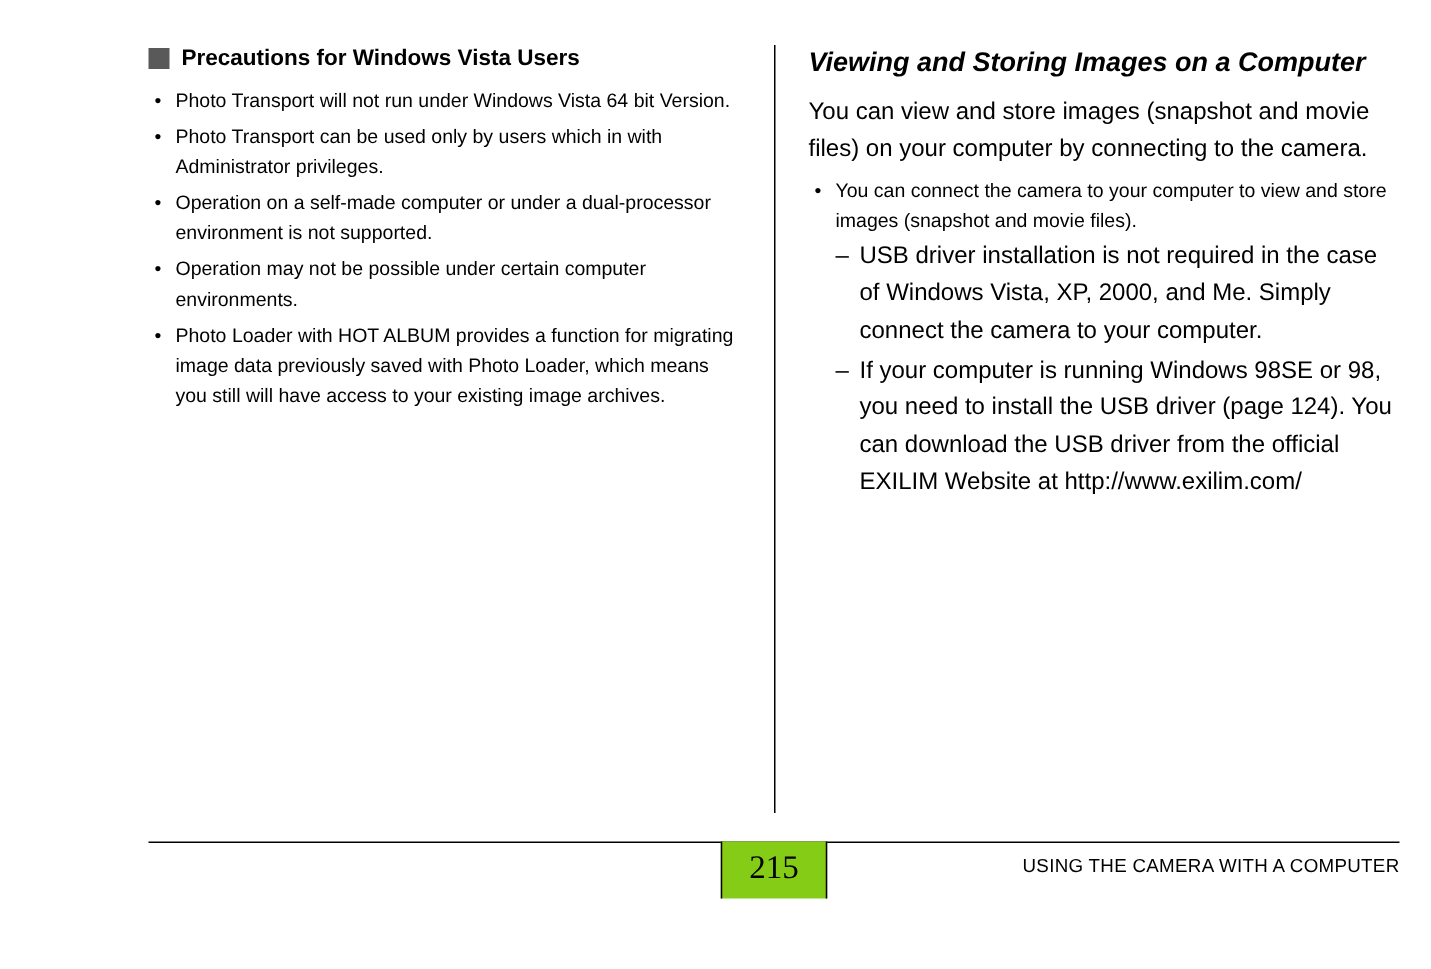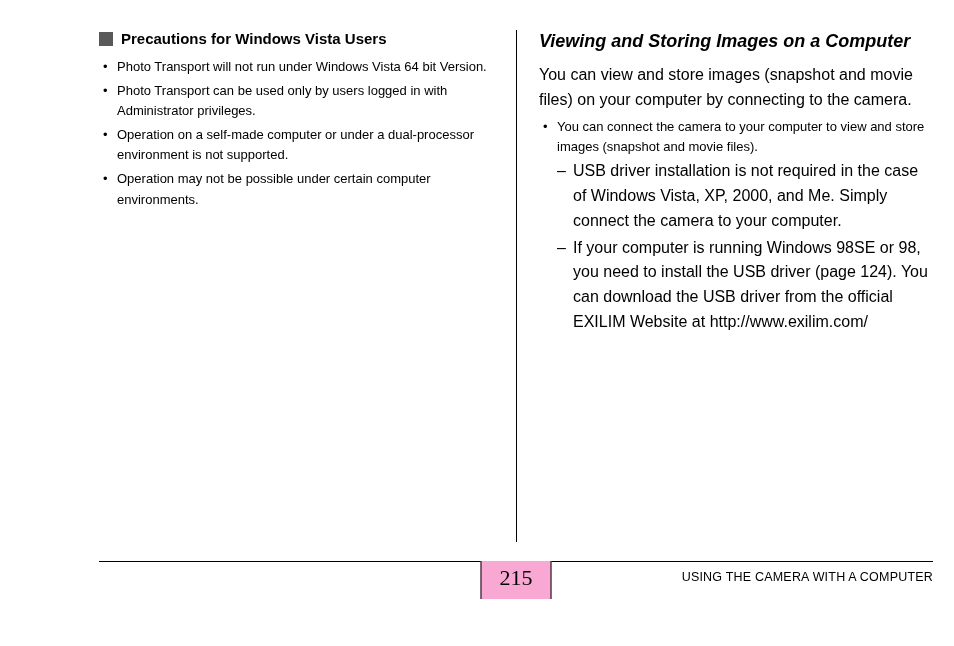--- a/index.html
+++ b/index.html
@@ -115,21 +115,21 @@
   }
   .footer-row {
     position: relative;
     height: 48px;
   }
   .page-number-box {
     position: absolute;
     left: 50%;
     top: -1px;
     transform: translateX(-50%);
-    background: #f9a8d4;
+    background: #84cc16;
     border-left: 1px solid #000;
     border-right: 1px solid #000;
     padding: 6px 18px 10px 18px;
     font-family: "Times New Roman", Times, serif;
     font-size: 22px;
     line-height: 1;
   }
   .footer-label {
     position: absolute;
     right: 0;
@@ -145,23 +145,24 @@
 
   <div class="columns">
 
     <div class="col col-left">
       <div class="subheading-row">
         <div class="square"></div>
         <div class="subheading">Precautions for Windows Vista Users</div>
       </div>
       <ul class="bullets">
         <li>Photo Transport will not run under Windows Vista 64 bit Version.</li>
-        <li>Photo Transport can be used only by users logged in with Administrator privileges.</li>
+        <li>Photo Transport can be used only by users which in with Administrator privileges.</li>
         <li>Operation on a self-made computer or under a dual-processor environment is not supported.</li>
         <li>Operation may not be possible under certain computer environments.</li>
+        <li>Photo Loader with HOT ALBUM provides a function for migrating image data previously saved with Photo Loader, which means you still will have access to your existing image archives.</li>
       </ul>
     </div>
 
     <div class="col col-right">
       <div class="heading">Viewing and Storing Images on a Computer</div>
       <div class="intro-text">You can view and store images (snapshot and movie files) on your computer by connecting to the camera.</div>
       <ul class="bullets">
         <li>
           <span>You can connect the camera to your computer to view and store images (snapshot and movie files).</span>
           <ul class="dashes">

